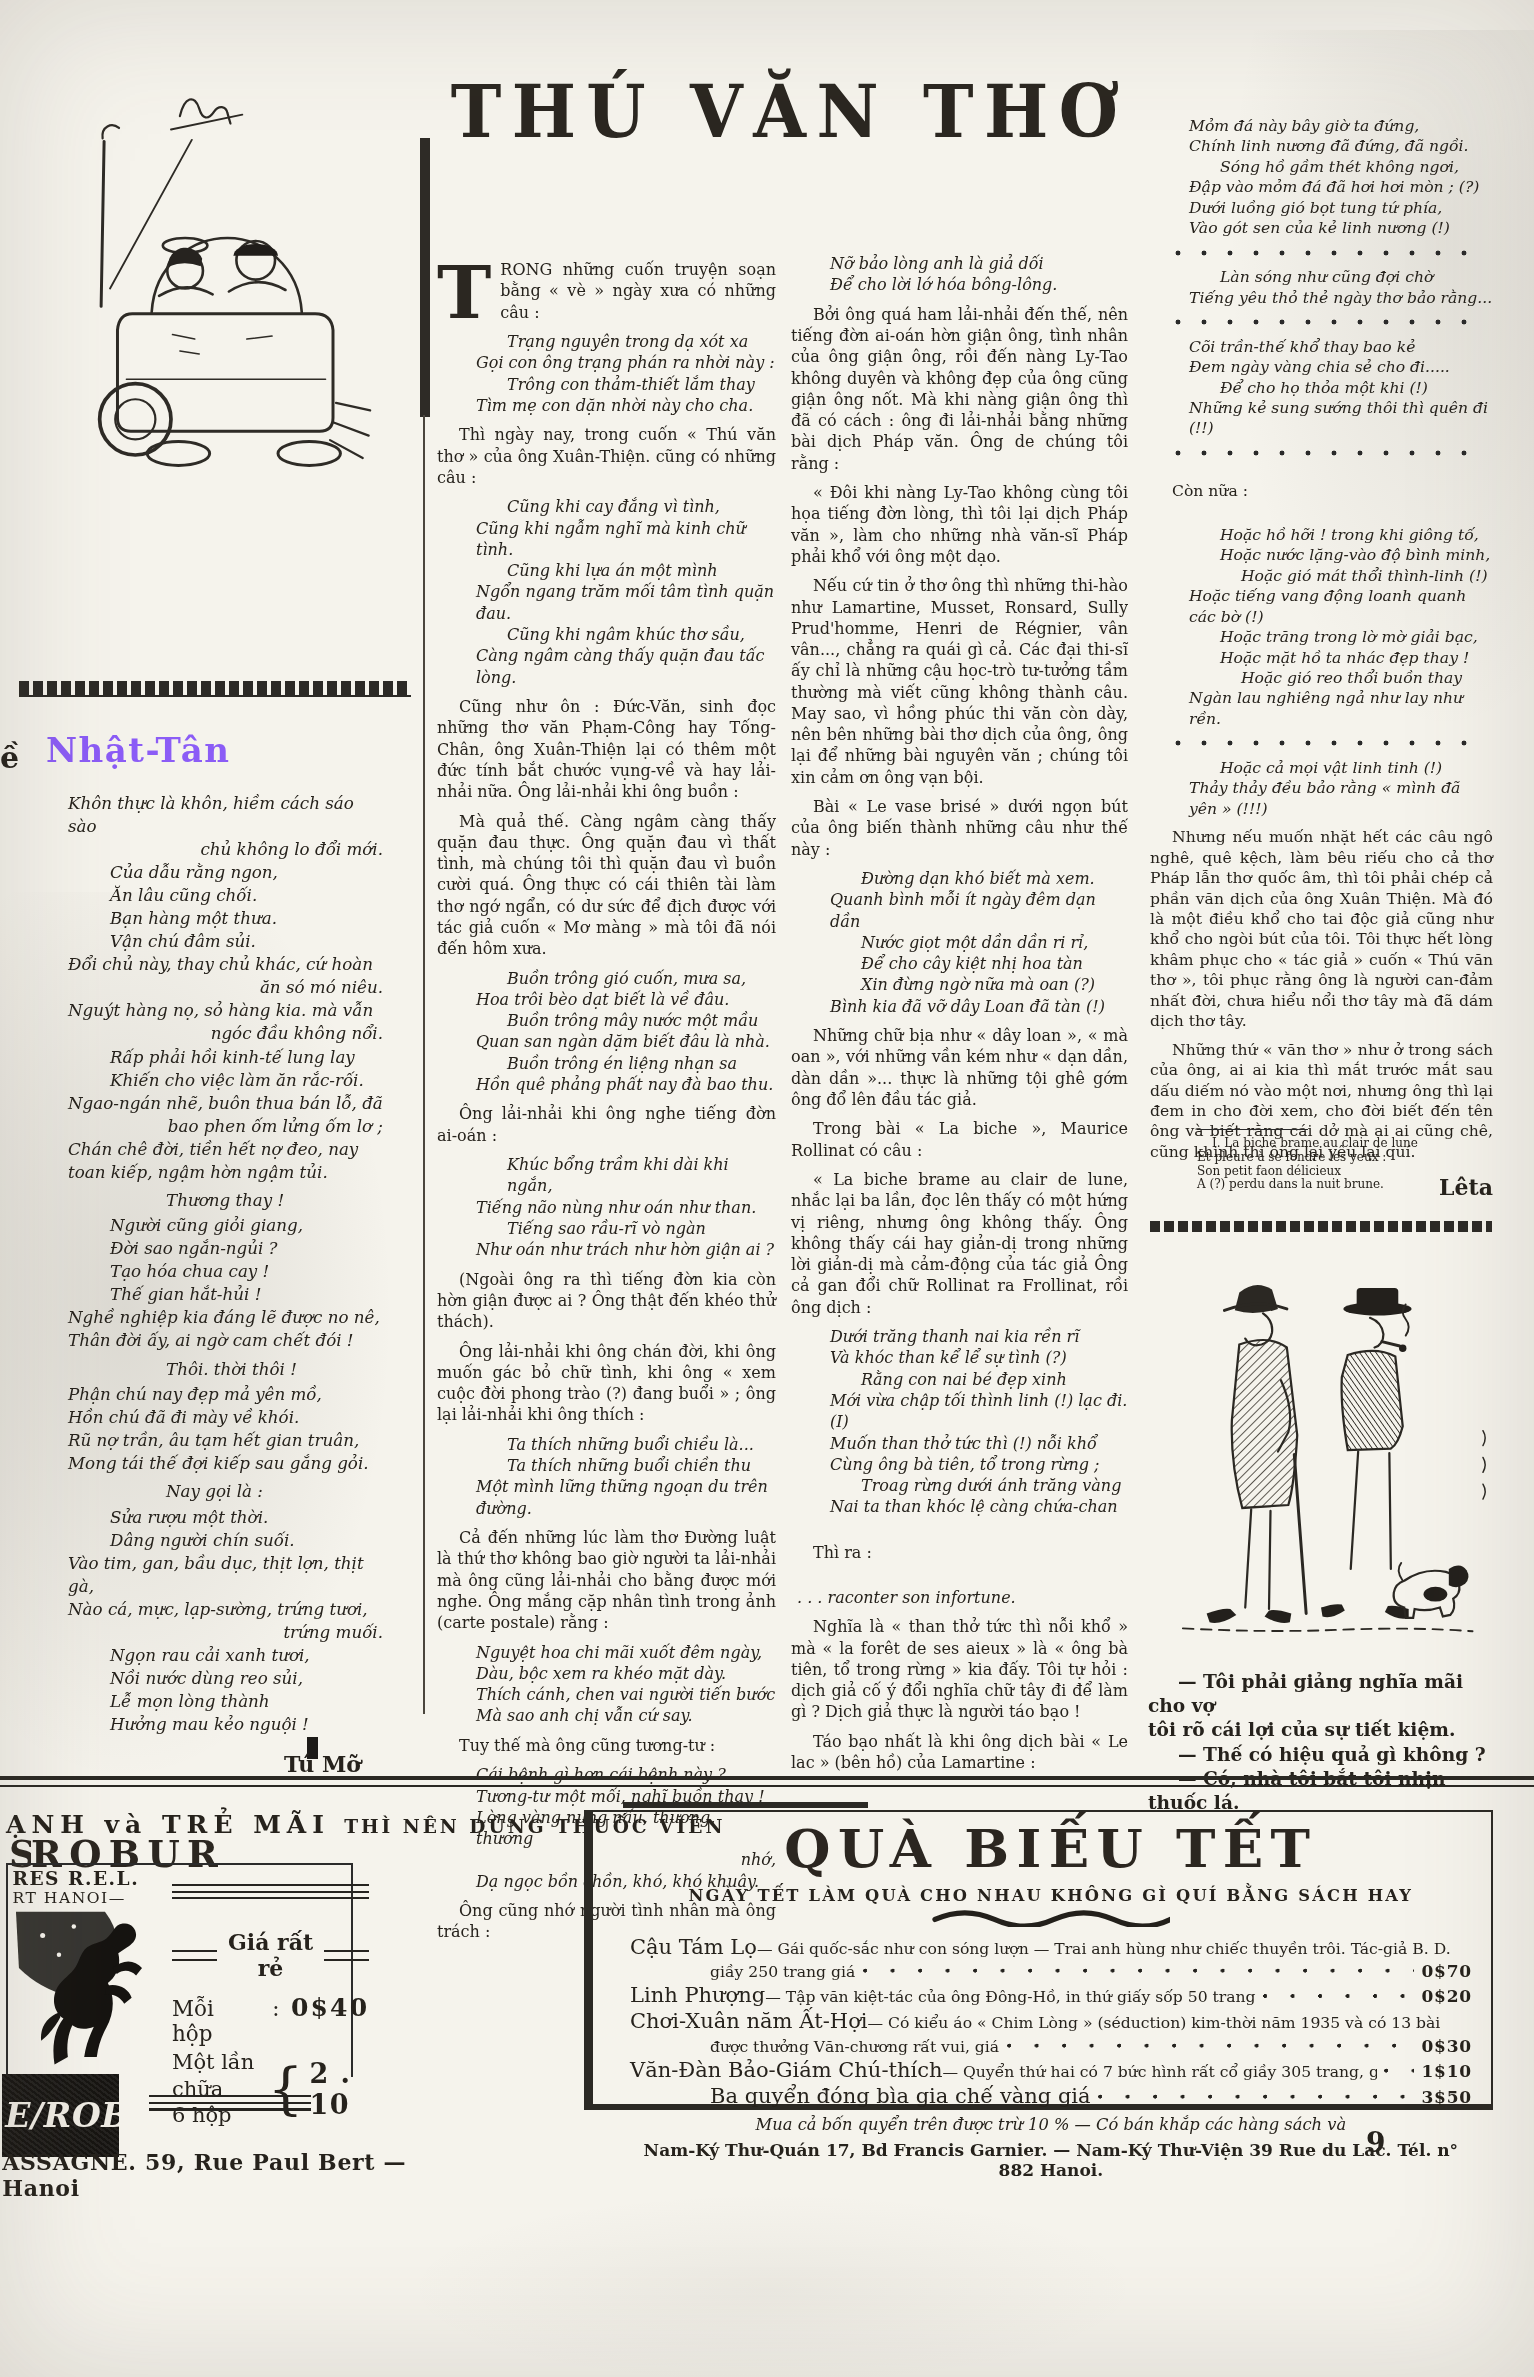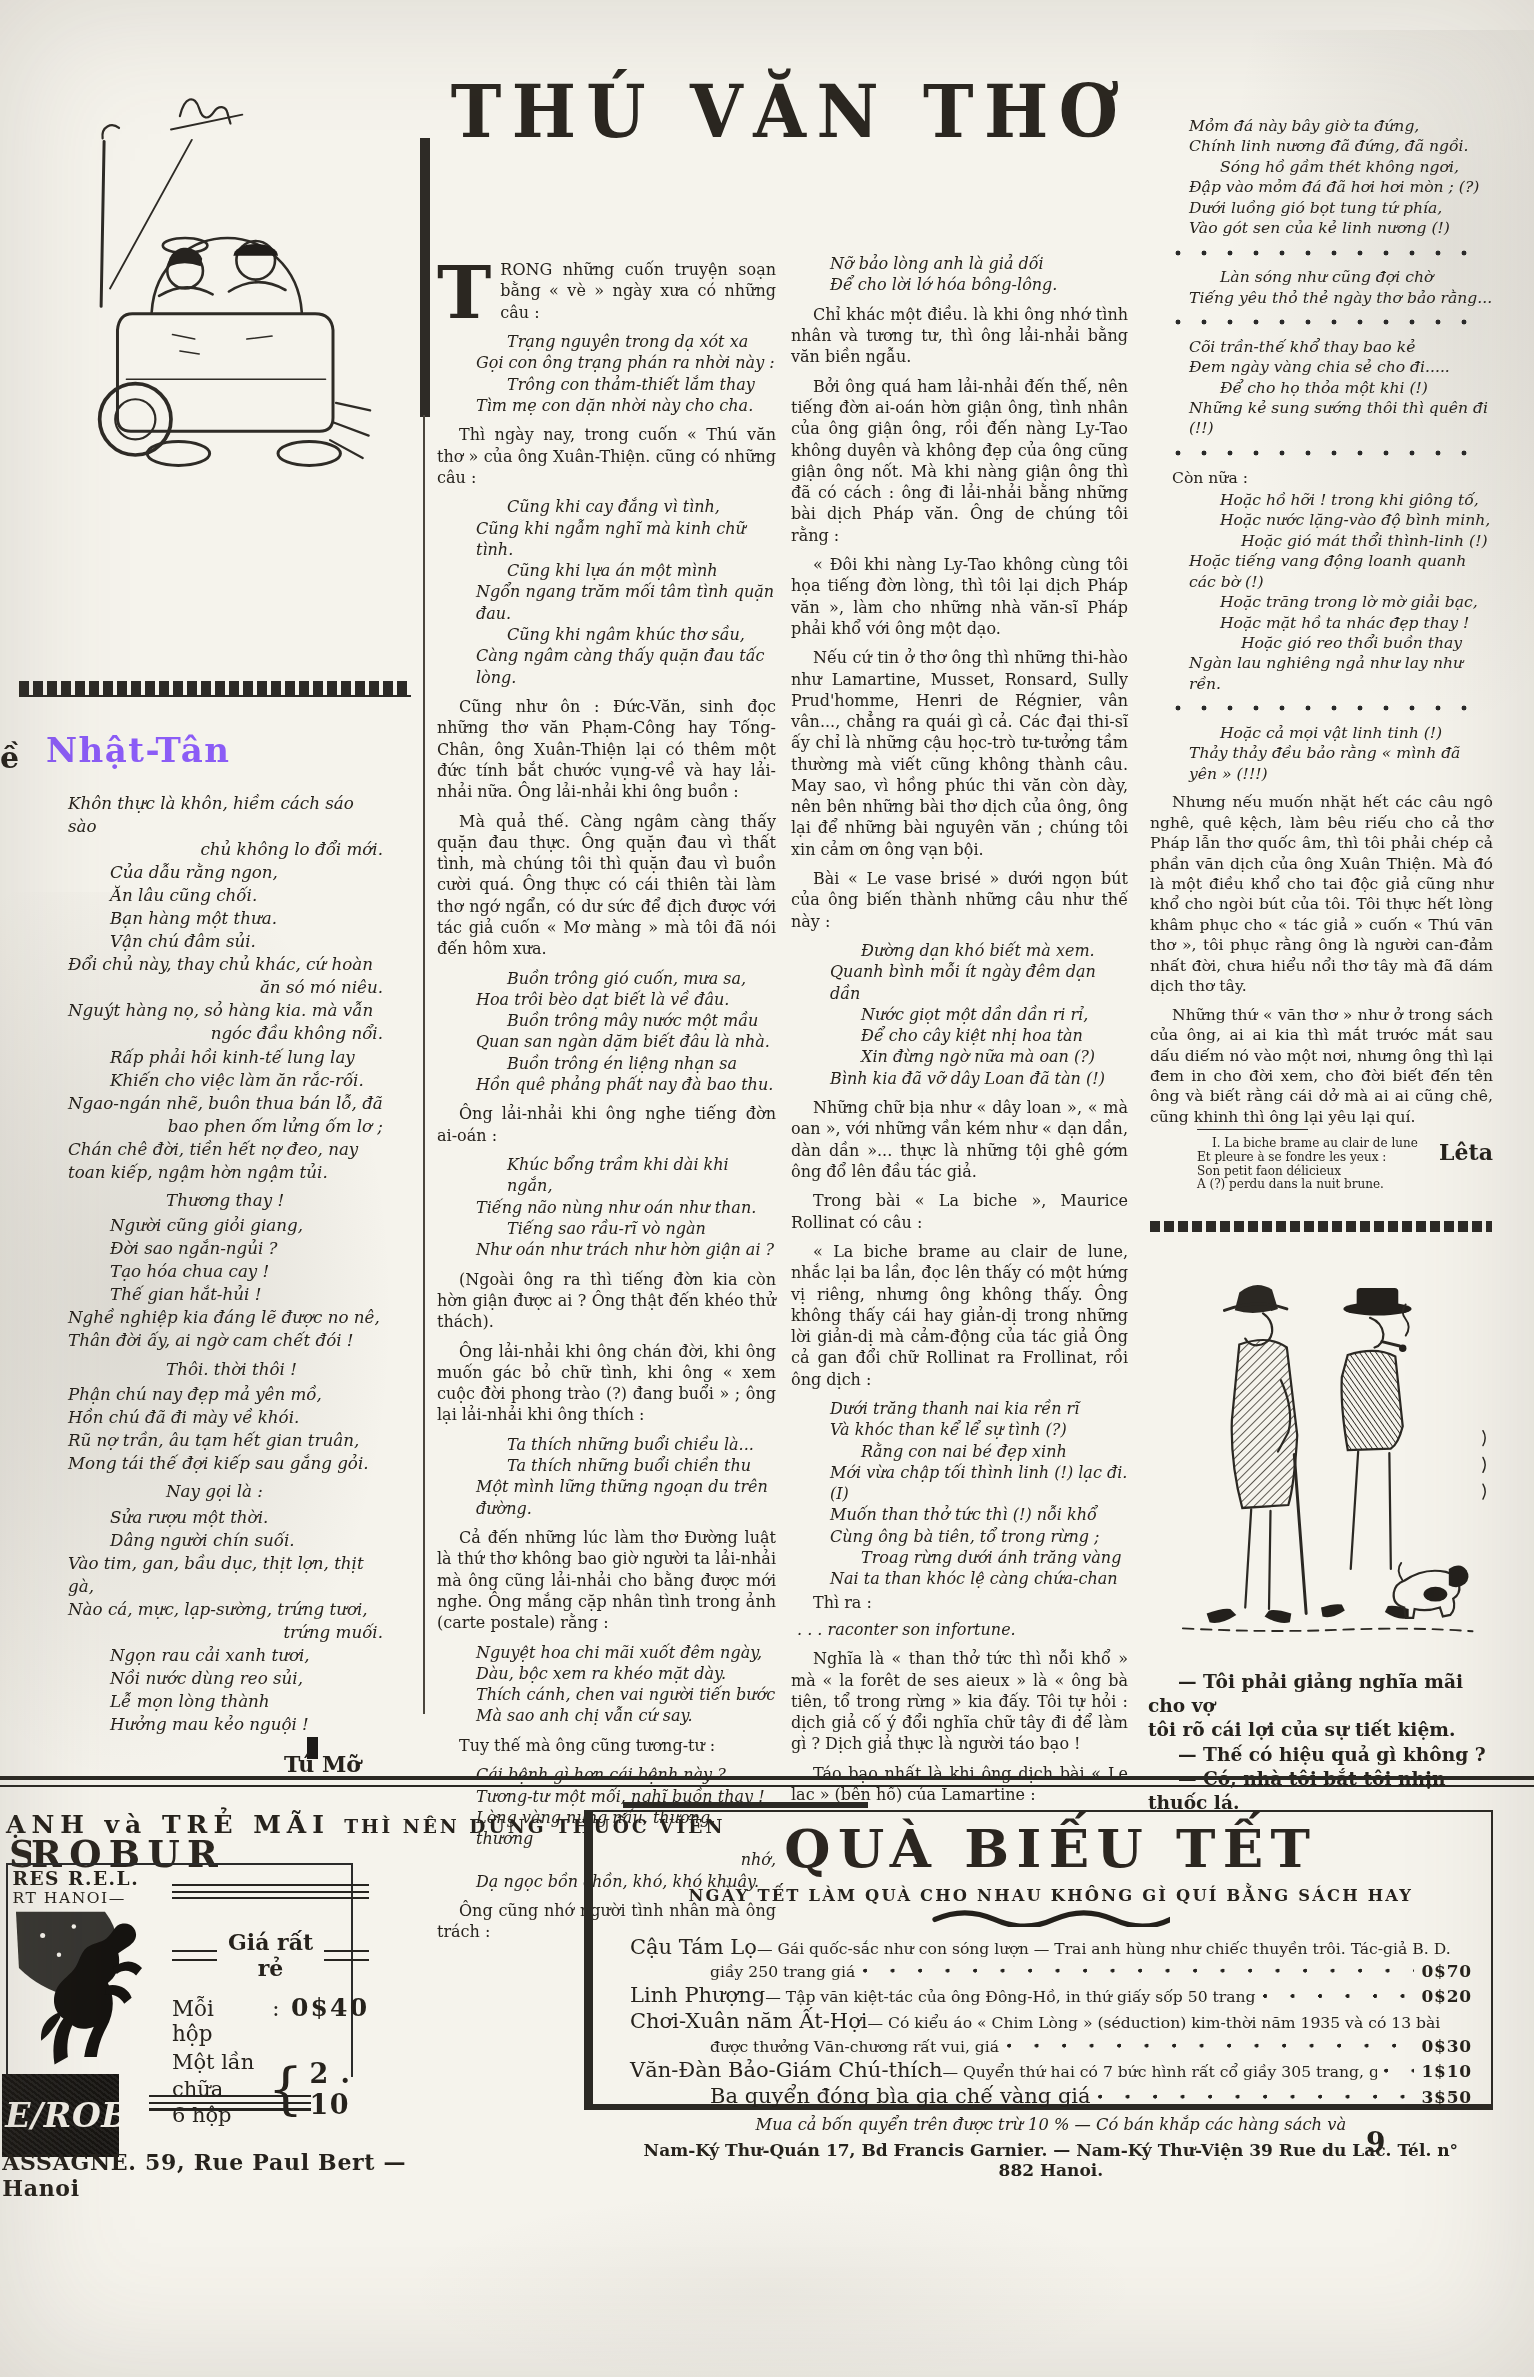--- a/index.html
+++ b/index.html
@@ -14,21 +14,21 @@
   .main-title{position:absolute;left:444px;top:71px;width:691px;margin:0;text-align:center;
       font-size:68px;font-weight:bold;letter-spacing:10.4px;color:#2b2721;transform:scaleY(1.08);}
   .vbar-thick{position:absolute;left:420px;top:138px;width:9.7px;height:279px;background:#2e2b26;}
   .vbar-thin{position:absolute;left:423px;top:415px;width:2.2px;height:1299px;background:#4a453d;}
   .col{position:absolute;font-size:16px;line-height:1.33;}
   .col1{left:437px;top:251px;width:339px;}
   .col2{left:791px;top:253px;width:337px;}
   .col3{left:1150px;top:116px;width:343px;font-size:15.6px;line-height:1.31;}
   .b{margin:0;}
   .p{text-align:justify;text-indent:22px;margin:8.2px 0;}
-  .np{text-indent:22px;margin:2px 0;}
+  .np{text-indent:22px;margin:24px 0;}
   .lead{text-indent:0;}
   .initial{float:left;font-size:73px;line-height:.78;font-weight:bold;padding:4.5px 9px 0 0;color:#2b2721;}
   .v{font-style:italic;margin-left:39px;}
   .vi{margin-left:70px;}
   .vi2{margin-left:91px;}
   .vr{margin-left:0;text-align:right;}
   .fr{font-style:italic;margin:6px 0 6px 6px;}
   .dots{height:6.7px;margin:11px 6px 11px 25px;
       background-image:radial-gradient(circle at 3px 3px,#2a2a2a 2.2px,transparent 2.7px);
       background-size:26px 6px;background-repeat:repeat-x;}
@@ -191,21 +191,20 @@
       <div class="b v">Cái bệnh gì hơn cái bệnh này ?</div>
       <div class="b v">Tương-tư một mối, nghĩ buồn thay !</div>
       <div class="b v">Lòng vàng nung nấu, thương, thương</div>
       <div class="b v vr">nhớ,</div>
       <div class="b v">Dạ ngọc bồn chồn, khó, khó khuây.</div>
       <div class="b p">Ông cũng nhớ người tình nhân mà ông trách :</div>
     </div>
   <div class="col col2">
       <div class="b v">Nỡ bảo lòng anh là giả dối</div>
       <div class="b v">Để cho lời lớ hóa bông-lông.</div>
-      <div class="b p">Chỉ khác một điều. là khi ông nhớ tình nhân và tương tư, thì ông lải-nhải bằng văn biền ngẫu.</div>
       <div class="b p">Bởi ông quá ham lải-nhải đến thế, nên tiếng đờn ai-oán hờn giận ông, tình nhân của ông giận ông, rồi đến nàng Ly-Tao không duyên và không đẹp của ông cũng giận ông nốt. Mà khi nàng giận ông thì đã có cách : ông đi lải-nhải bằng những bài dịch Pháp văn. Ông de chúng tôi rằng :</div>
       <div class="b p">« Đôi khi nàng Ly-Tao không cùng tôi họa tiếng đờn lòng, thì tôi lại dịch Pháp văn », làm cho những nhà văn-sĩ Pháp phải khổ với ông một dạo.</div>
       <div class="b p">Nếu cứ tin ở thơ ông thì những thi-hào như Lamartine, Musset, Ronsard, Sully Prud'homme, Henri de Régnier, vân vân..., chẳng ra quái gì cả. Các đại thi-sĩ ấy chỉ là những cậu học-trò tư-tưởng tầm thường mà viết cũng không thành câu. May sao, vì hồng phúc thi văn còn dày, nên bên những bài thơ dịch của ông, ông lại để những bài nguyên văn ; chúng tôi xin cảm ơn ông vạn bội.</div>
       <div class="b p">Bài « Le vase brisé » dưới ngọn bút của ông biến thành những câu như thế này :</div>
       <div class="b v vi">Đường dạn khó biết mà xem.</div>
       <div class="b v">Quanh bình mỗi ít ngày đêm dạn dần</div>
       <div class="b v vi">Nước giọt một dần dần ri rỉ,</div>
       <div class="b v vi">Để cho cây kiệt nhị hoa tàn</div>
       <div class="b v vi">Xin đừng ngờ nữa mà oan (?)</div>
       <div class="b v">Bình kia đã vỡ dây Loan đã tàn (!)</div>

